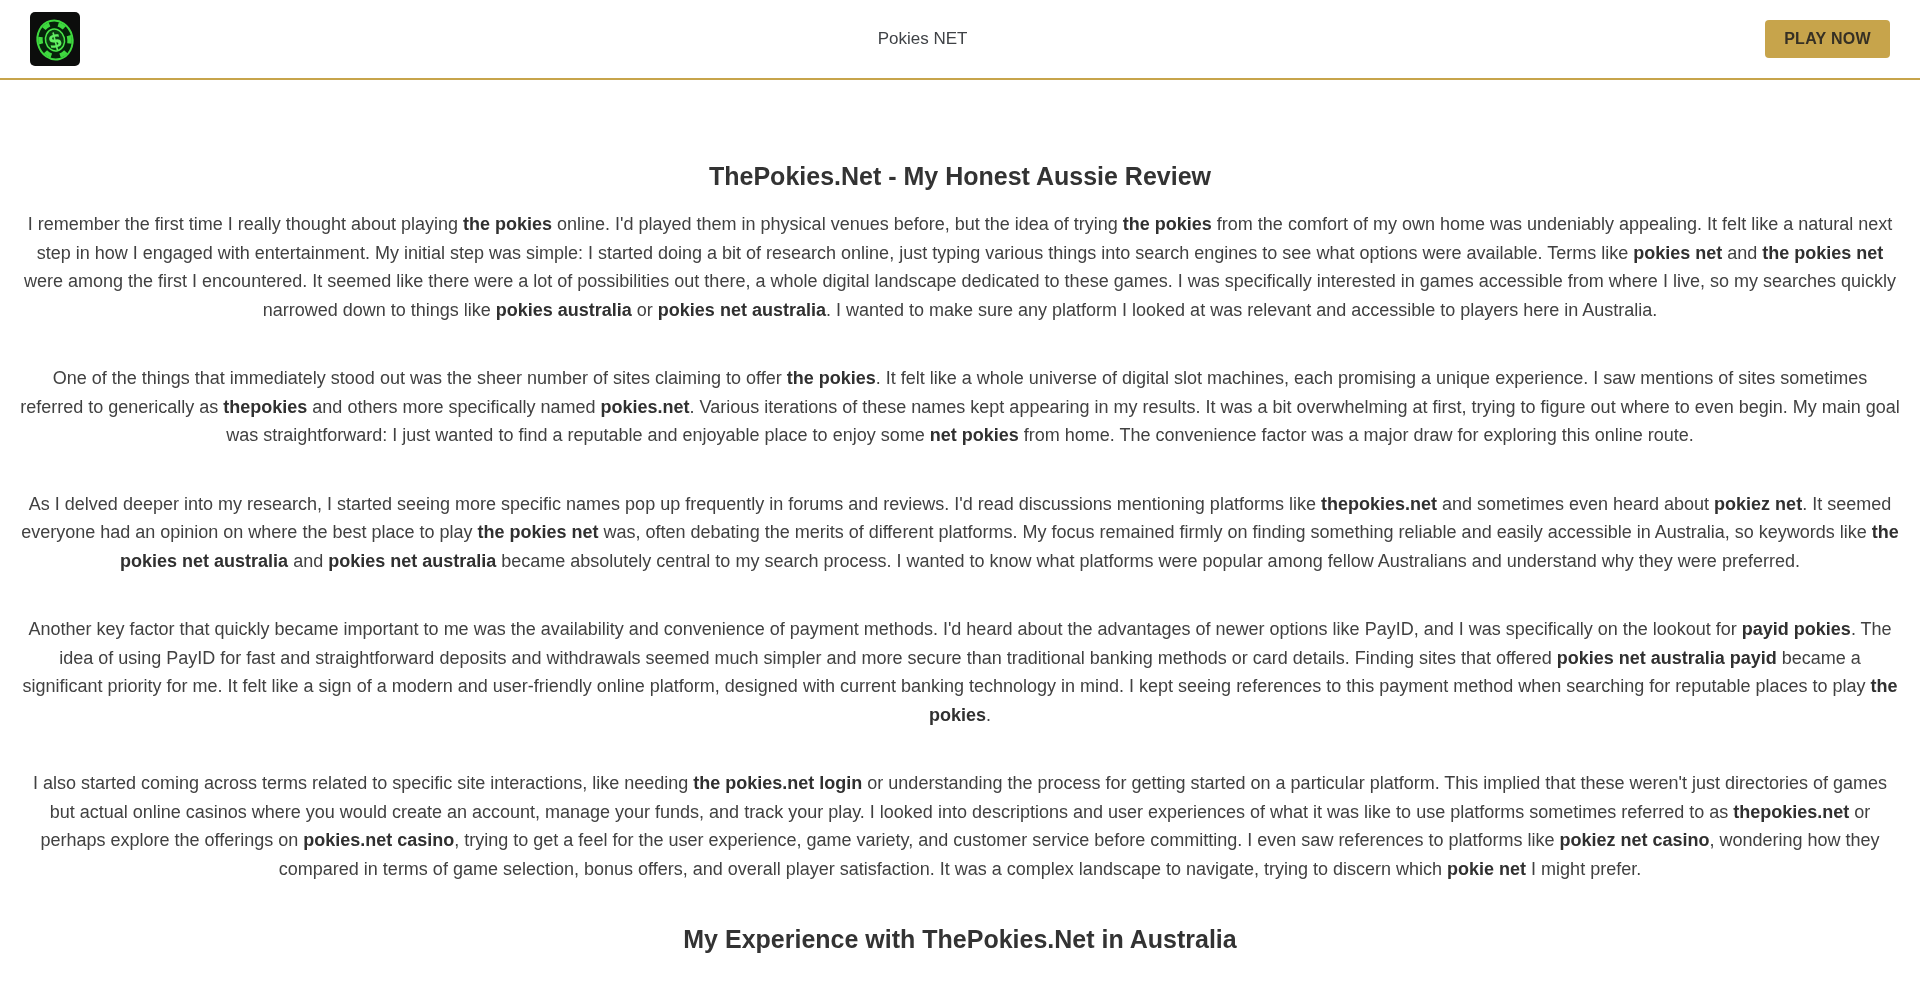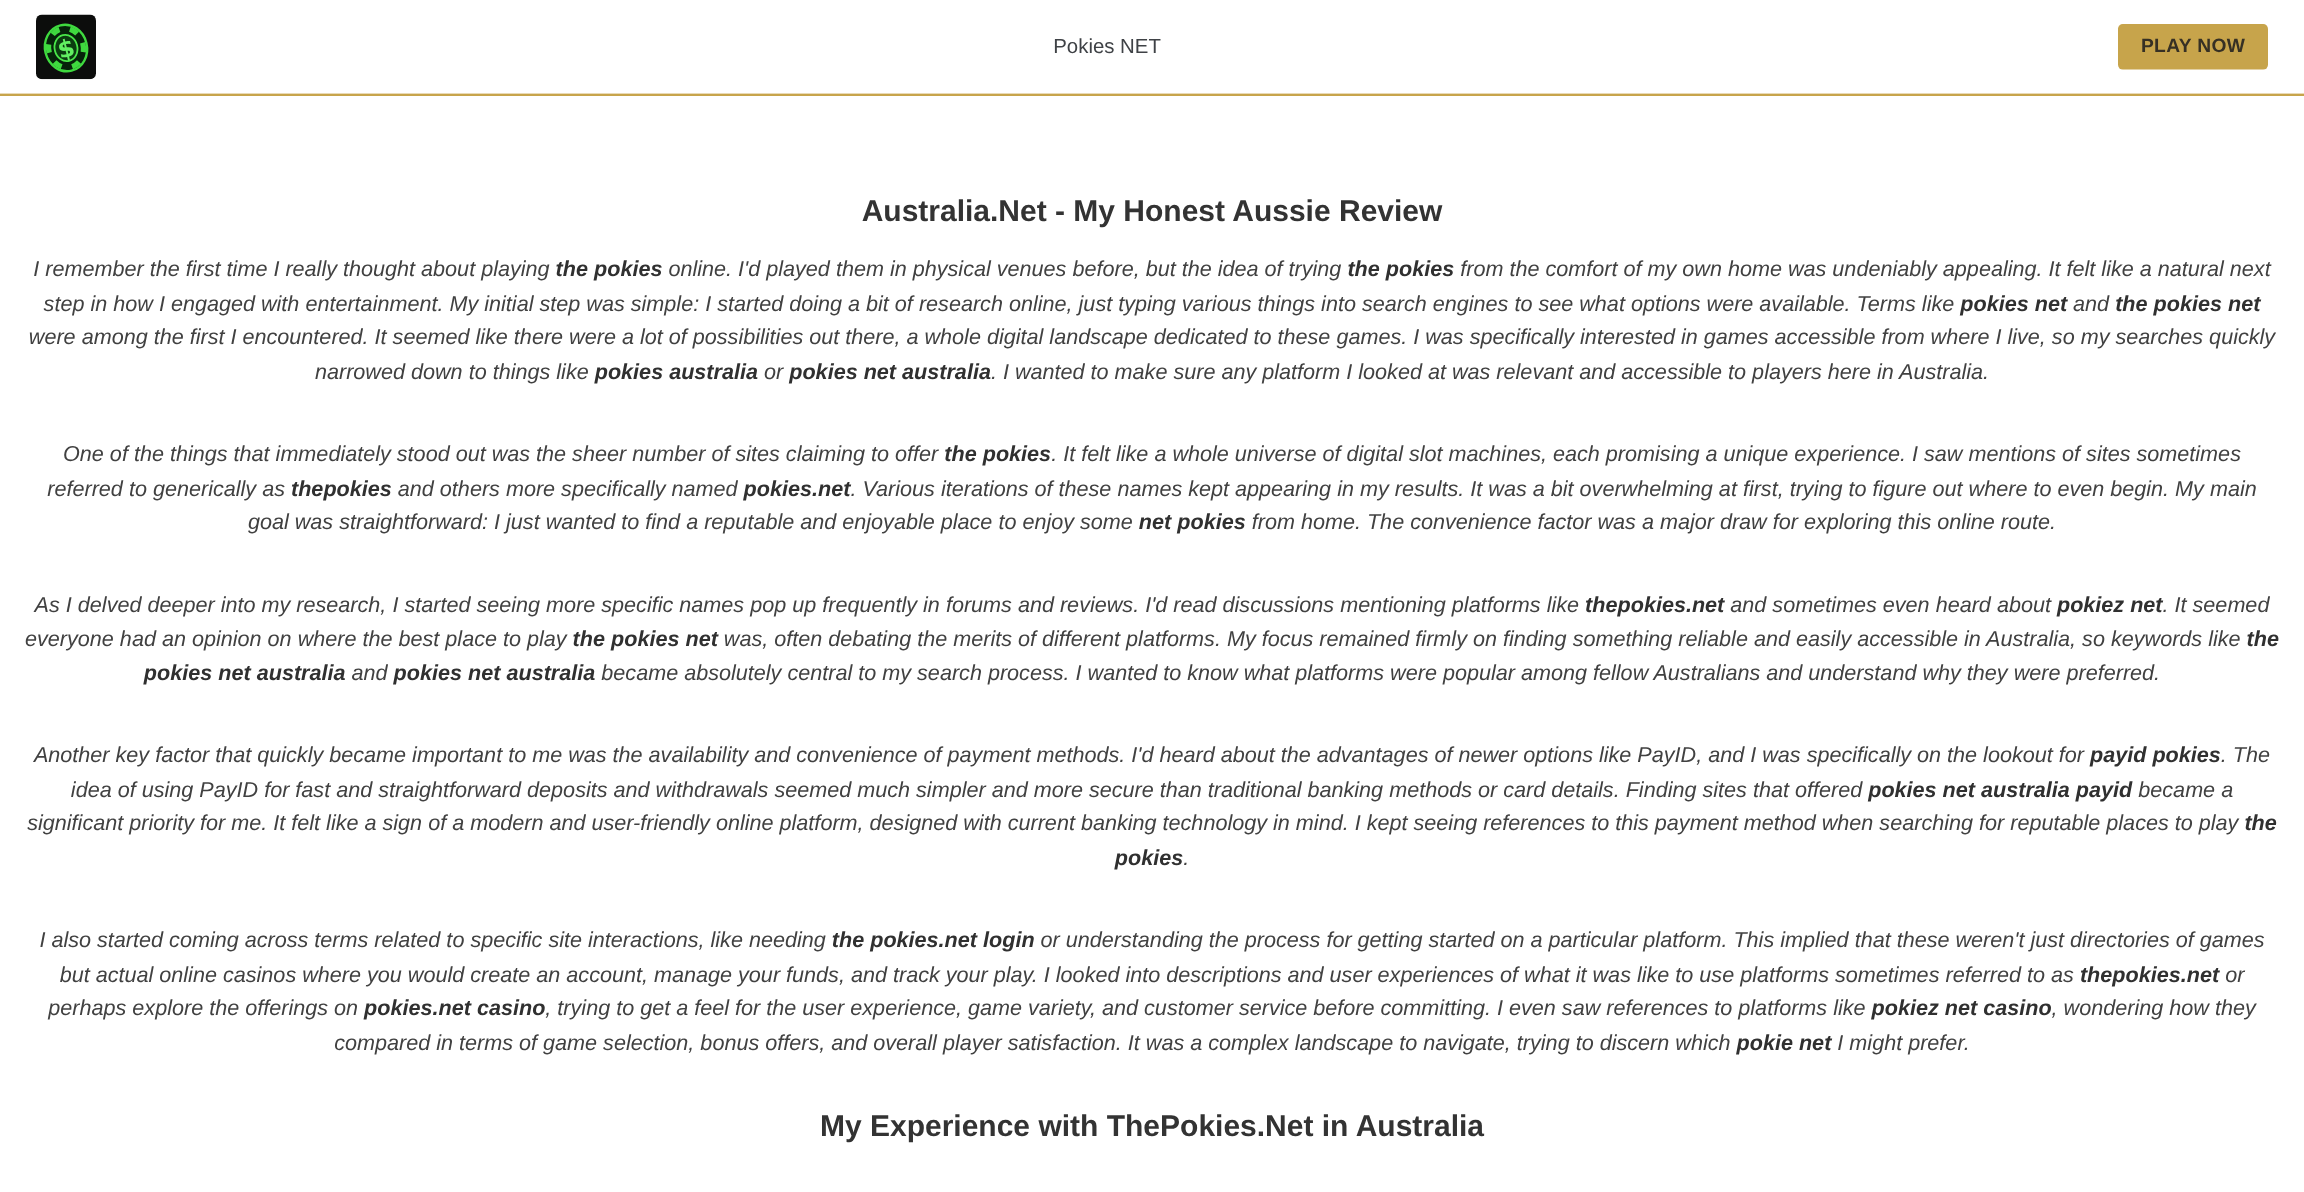--- a/index.html
+++ b/index.html
@@ -68,21 +68,20 @@
     line-height: 29px;
     font-weight: 700;
     color: var(--heading-text, #333);
     margin: 42px 0 21px 0;
   }
   .article p {
     font-size: 18px;
     line-height: 28.5px;
     margin: 0 0 40px 0;
     color: var(--body-text, #414141);
-    font-style: italic;
   }
   .article p strong {
     font-weight: 700;
     color: #303030;
   }
 </style>
 </head>
 <body>
 
 <header class="site-header">
@@ -97,21 +96,21 @@
           <text x="25" y="35.5" font-size="20" font-weight="bold" fill="#62f062" text-anchor="middle" font-family="DejaVu Sans, sans-serif">$</text>
         </g>
       </svg>
     </span>
   </div>
   <div class="site-title">Pokies NET</div>
   <button class="play-now-btn">PLAY NOW</button>
 </header>
 
 <main class="article">
-  <h1>Australia.Net - My Honest Aussie Review</h1>
+  <h1>ThePokies.Net - My Honest Aussie Review</h1>
 
   <p><span>I remember the first time I really thought about playing </span><strong>the pokies</strong><span> online. I'd played them in physical venues before, but the idea of trying </span><strong>the pokies</strong><span> from the comfort of my own home was undeniably appealing. It felt like a natural next step in how I engaged with entertainment. My initial step was simple: I started doing a bit of research online, just typing various things into search engines to see what options were available. Terms like </span><strong>pokies net</strong><span> and </span><strong>the pokies net</strong><span> were among the first I encountered. It seemed like there were a lot of possibilities out there, a whole digital landscape dedicated to these games. I was specifically interested in games accessible from where I live, so my searches quickly narrowed down to things like </span><strong>pokies australia</strong><span> or </span><strong>pokies net australia</strong><span>. I wanted to make sure any platform I looked at was relevant and accessible to players here in Australia.</span></p>
   <p><span>One of the things that immediately stood out was the sheer number of sites claiming to offer </span><strong>the pokies</strong><span>. It felt like a whole universe of digital slot machines, each promising a unique experience. I saw mentions of sites sometimes referred to generically as </span><strong>thepokies</strong><span> and others more specifically named </span><strong>pokies.net</strong><span>. Various iterations of these names kept appearing in my results. It was a bit overwhelming at first, trying to figure out where to even begin. My main goal was straightforward: I just wanted to find a reputable and enjoyable place to enjoy some </span><strong>net pokies</strong><span> from home. The convenience factor was a major draw for exploring this online route.</span></p>
 
 
   <p><span>As I delved deeper into my research, I started seeing more specific names pop up frequently in forums and reviews. I'd read discussions mentioning platforms like </span><strong>thepokies.net</strong><span> and sometimes even heard about </span><strong>pokiez net</strong><span>. It seemed everyone had an opinion on where the best place to play </span><strong>the pokies net</strong><span> was, often debating the merits of different platforms. My focus remained firmly on finding something reliable and easily accessible in Australia, so keywords like </span><strong>the pokies net australia</strong><span> and </span><strong>pokies net australia</strong><span> became absolutely central to my search process. I wanted to know what platforms were popular among fellow Australians and understand why they were preferred.</span></p>
   <p><span>Another key factor that quickly became important to me was the availability and convenience of payment methods. I'd heard about the advantages of newer options like PayID, and I was specifically on the lookout for </span><strong>payid pokies</strong><span>. The idea of using PayID for fast and straightforward deposits and withdrawals seemed much simpler and more secure than traditional banking methods or card details. Finding sites that offered </span><strong>pokies net australia payid</strong><span> became a significant priority for me. It felt like a sign of a modern and user-friendly online platform, designed with current banking technology in mind. I kept seeing references to this payment method when searching for reputable places to play </span><strong>the pokies</strong><span>.</span></p>
   <p><span>I also started coming across terms related to specific site interactions, like needing </span><strong>the pokies.net login</strong><span> or understanding the process for getting started on a particular platform. This implied that these weren't just directories of games but actual online casinos where you would create an account, manage your funds, and track your play. I looked into descriptions and user experiences of what it was like to use platforms sometimes referred to as </span><strong>thepokies.net</strong><span> or perhaps explore the offerings on </span><strong>pokies.net casino</strong><span>, trying to get a feel for the user experience, game variety, and customer service before committing. I even saw references to platforms like </span><strong>pokiez net casino</strong><span>, wondering how they compared in terms of game selection, bonus offers, and overall player satisfaction. It was a complex landscape to navigate, trying to discern which </span><strong>pokie net</strong><span> I might prefer.</span></p>
 
   <h2>My Experience with ThePokies.Net in Australia</h2>

